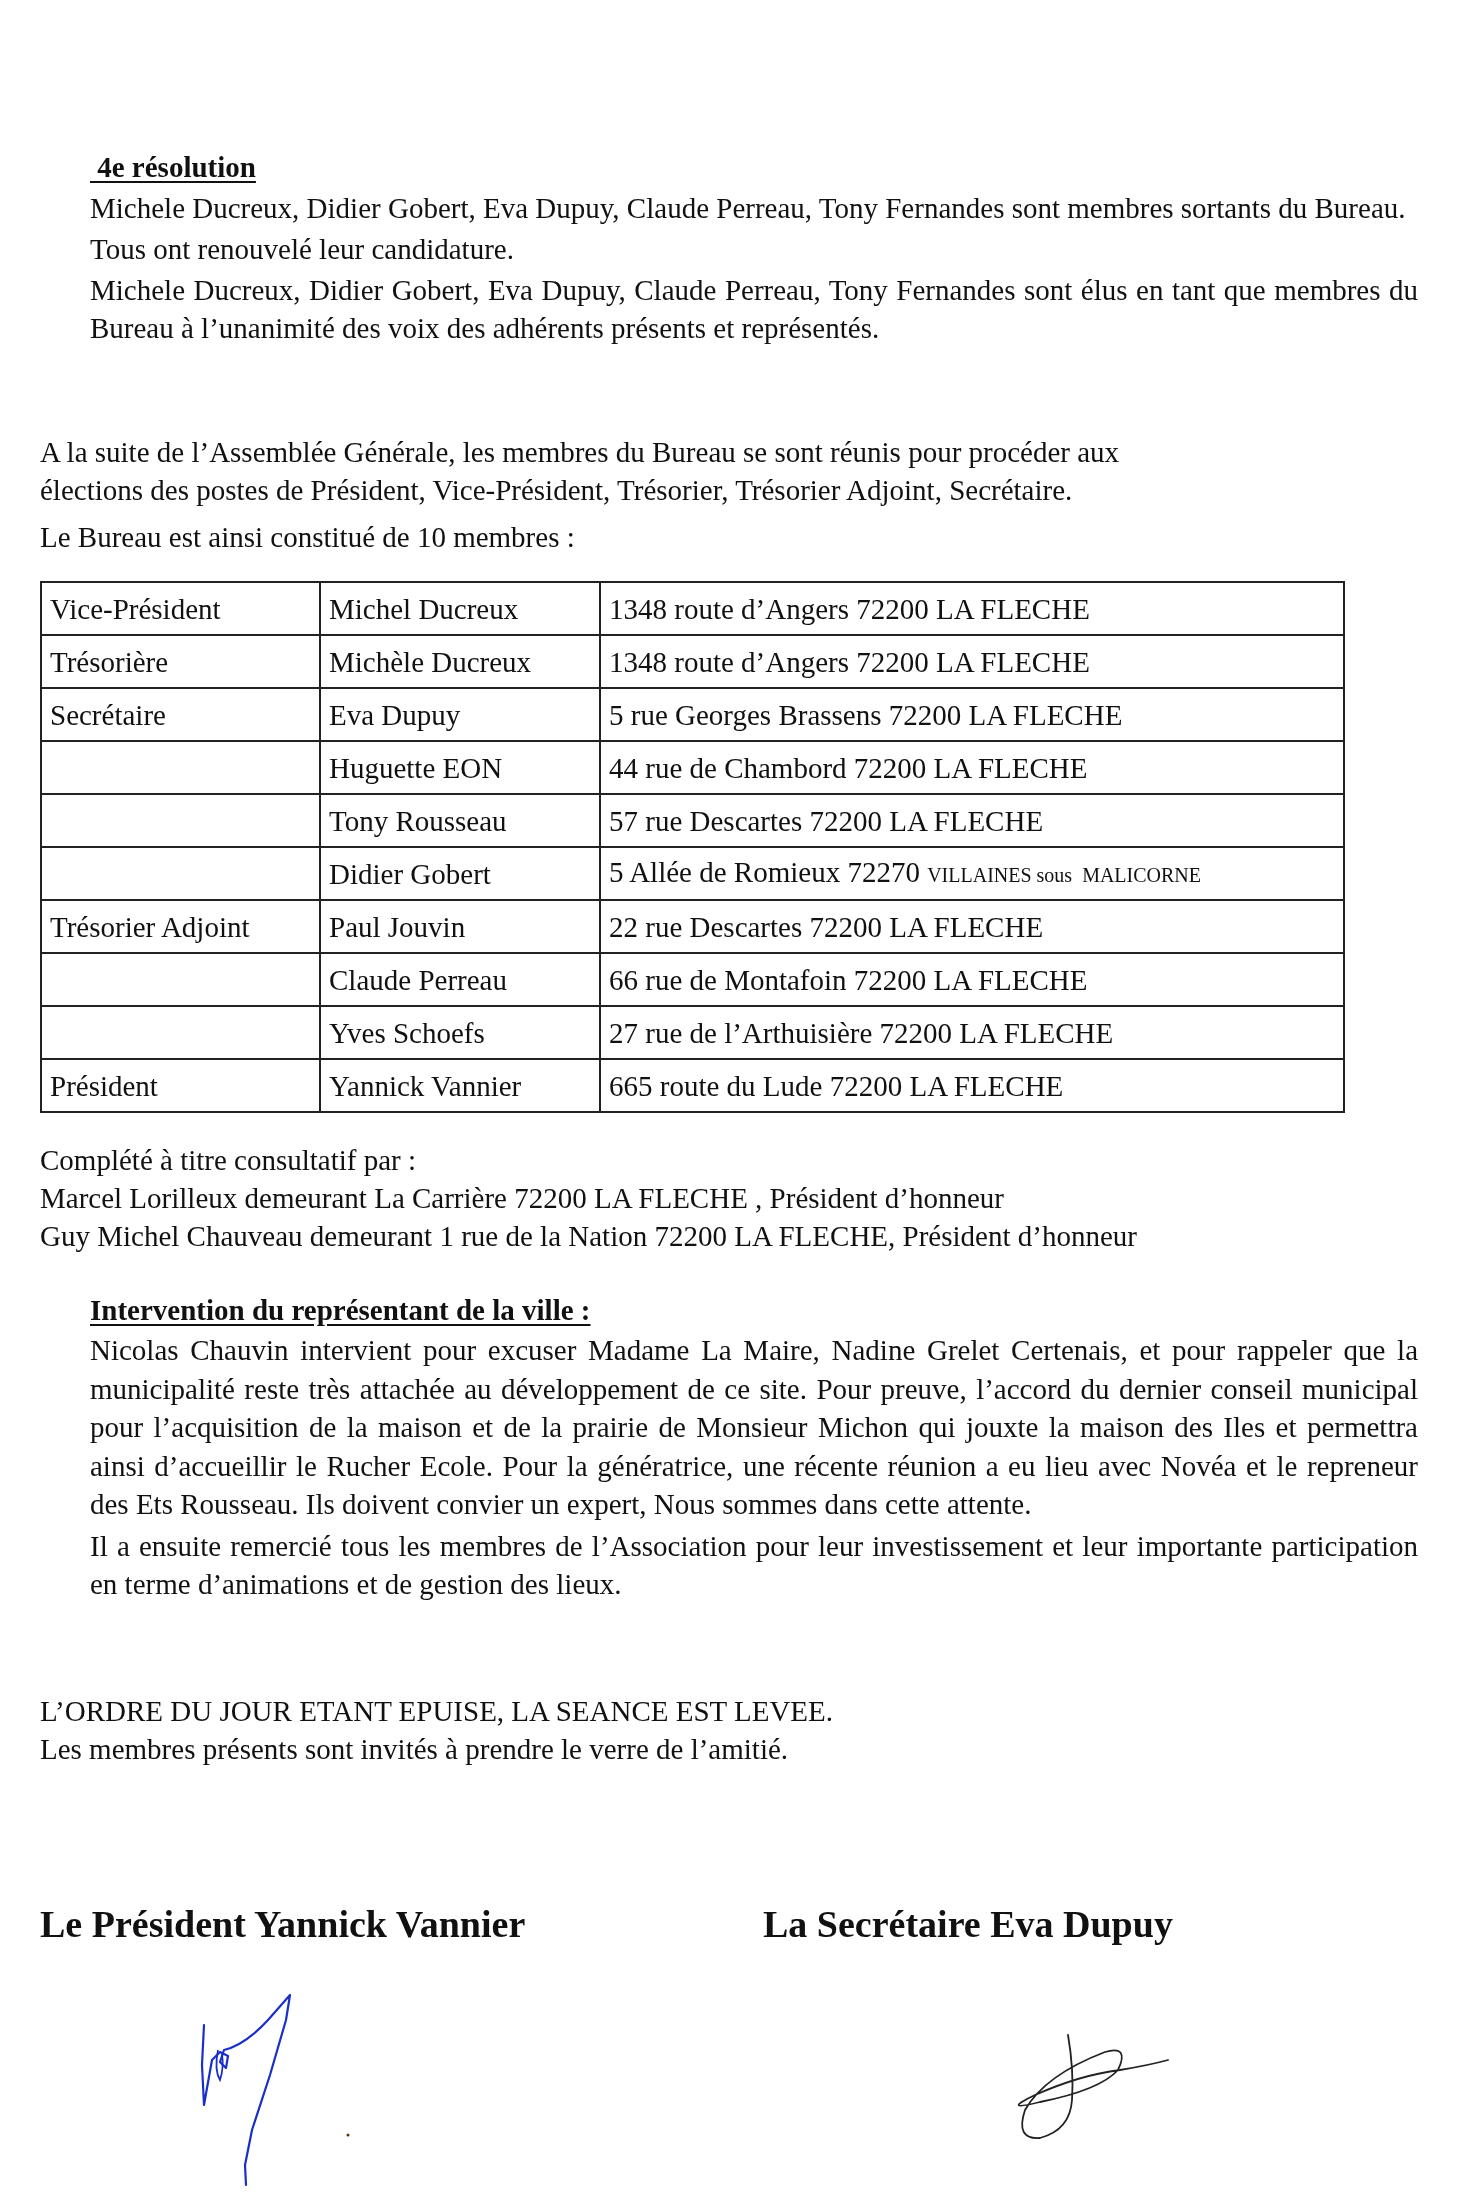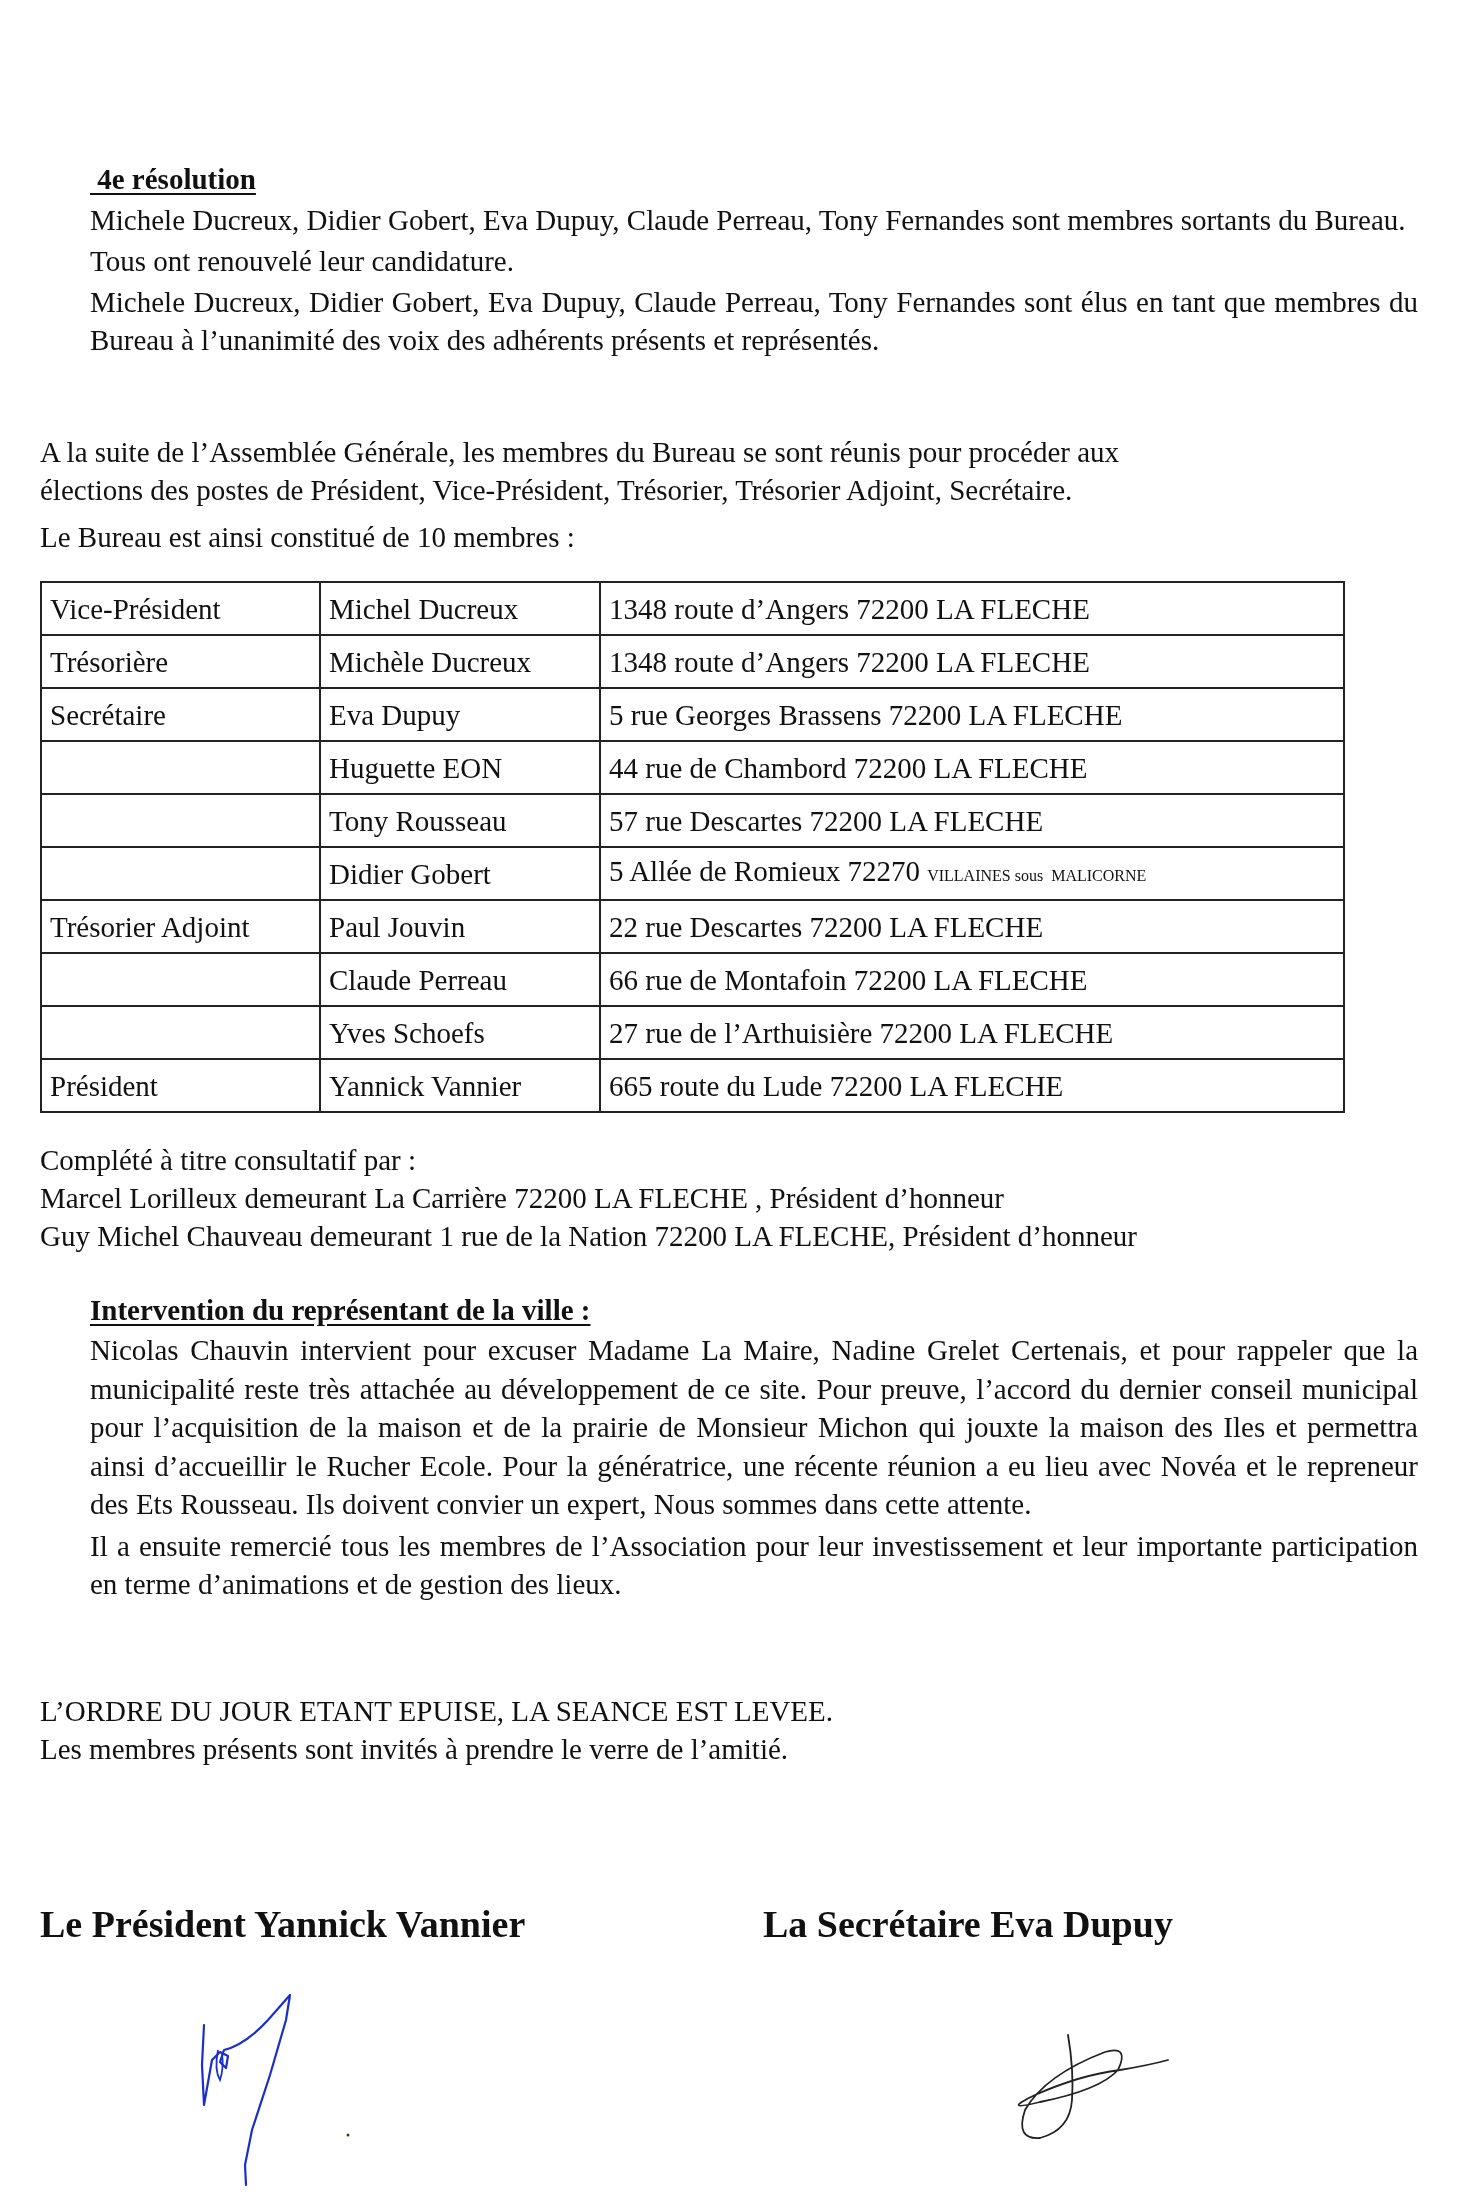--- a/index.html
+++ b/index.html
@@ -20,30 +20,30 @@
     position: absolute; left: 40px; top: 581px;
     border-collapse: collapse; font-size: 29px;
   }
   table.members td {
     border: 2px solid #222; height: 51px; padding: 0 0 0 8px;
     vertical-align: middle; white-space: nowrap;
   }
   td.c-role { width: 269px; }
   td.c-name { width: 270px; }
   td.c-addr { width: 734px; }
-  .small-caps-text { font-size: 16px; }
+  .small-caps-text { font-size: 20px; }
 
   .sig-label { font-weight: bold; font-size: 38px; }
   svg.sig { position: absolute; overflow: visible; }
 </style>
 </head>
 <body>
 
 <div class="abs indent" style="top:148px;">
-  <p class="heading" style="white-space:pre;margin-top:12px;"> 4e résolution</p>
+  <p class="heading" style="white-space:pre;"> 4e résolution</p>
   <p class="justify" style="margin-top:3px;">Michele Ducreux, Didier Gobert, Eva Dupuy, Claude Perreau, Tony Fernandes sont membres sortants du Bureau.</p>
   <p style="margin-top:3px;">Tous ont renouvelé leur candidature.</p>
   <p class="justify" style="margin-top:3px;">Michele Ducreux, Didier Gobert, Eva Dupuy, Claude Perreau, Tony Fernandes sont élus en tant que membres du Bureau à l’unanimité des voix des adhérents présents et représentés.</p>
 </div>
 
 <div class="abs full" style="top:433px;">
   <span class="line">A la suite de l’Assemblée Générale,  les membres du Bureau se sont réunis pour procéder aux</span>
   <span class="line">élections des postes de Président, Vice-Président, Trésorier, Trésorier Adjoint, Secrétaire.</span>
 </div>
 

